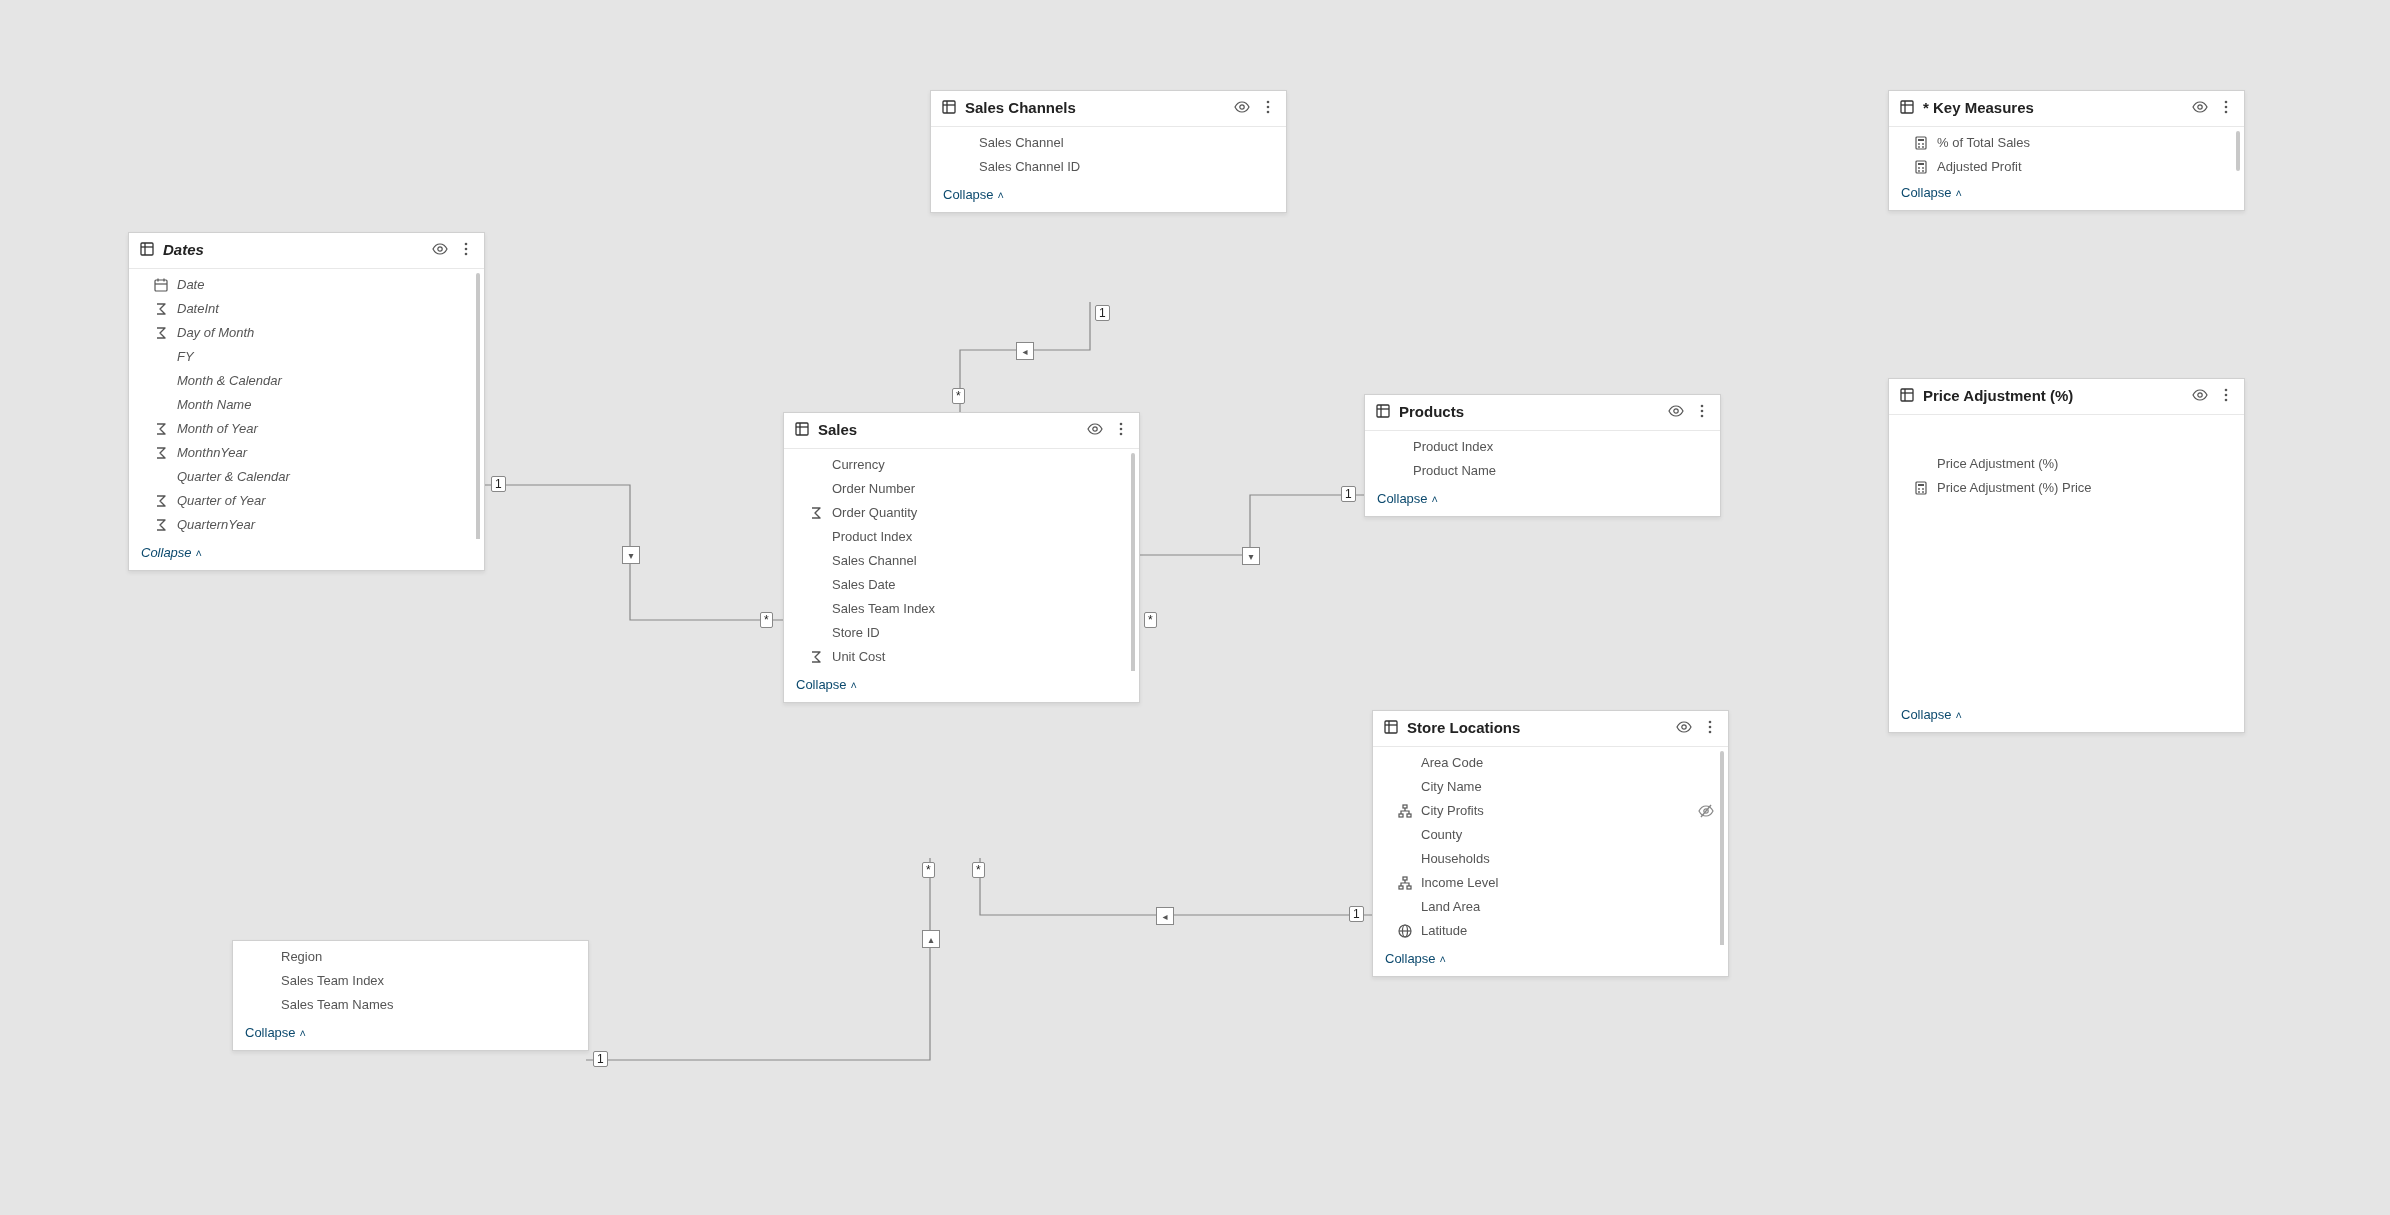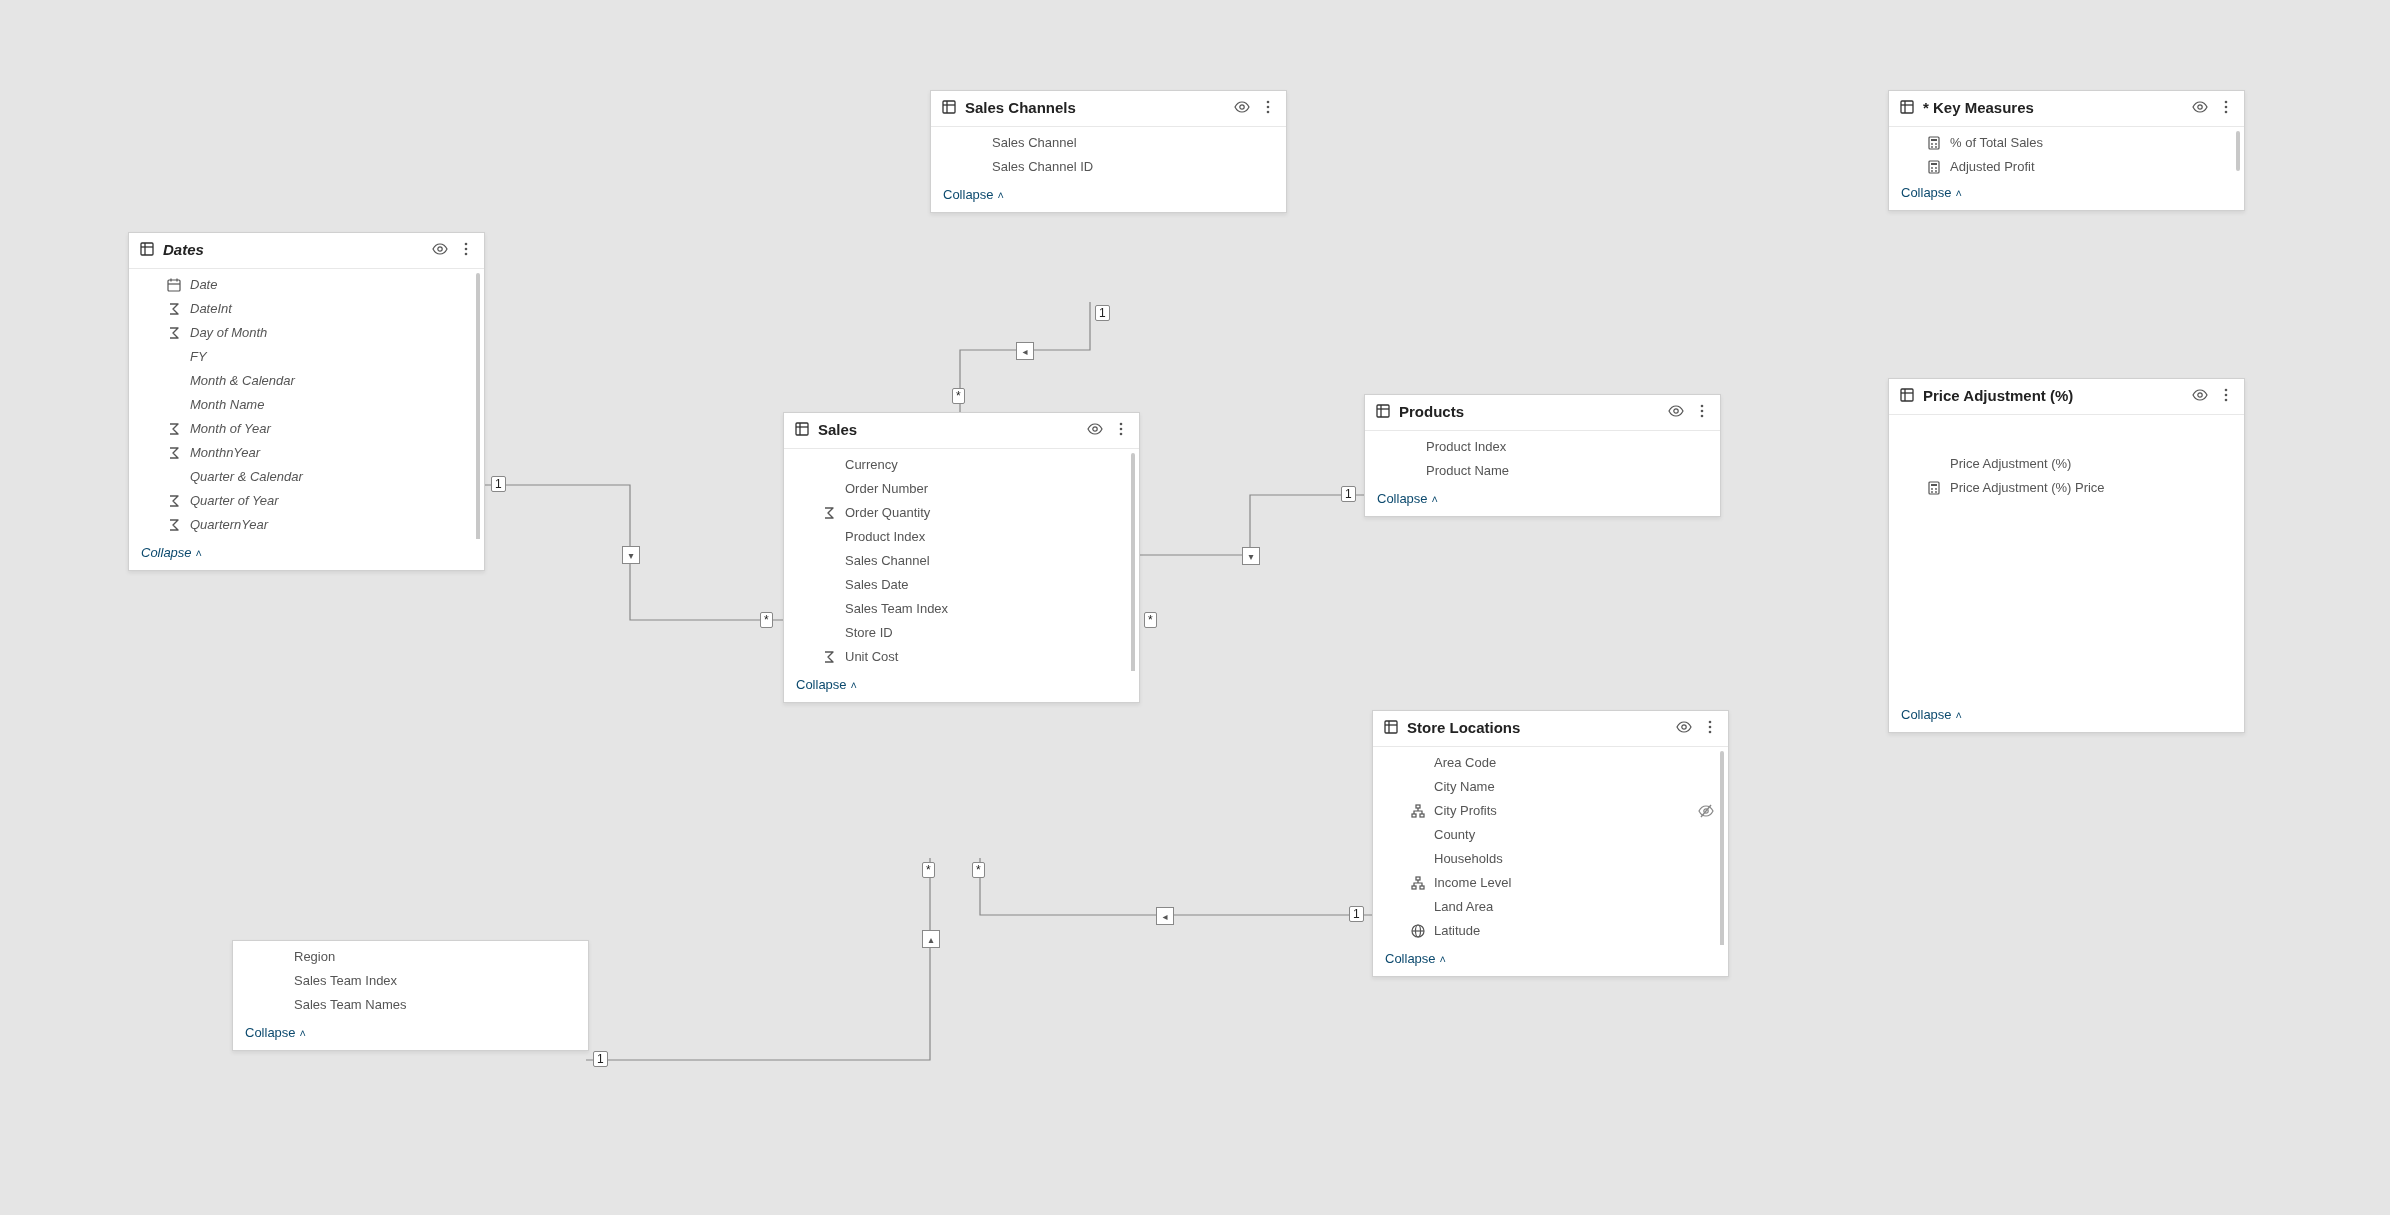--- a/index.html
+++ b/index.html
@@ -61,25 +61,24 @@
     position: absolute;
     right: 4px;
     top: 6px;
     width: 4px;
     background: #c8c8c8;
     border-radius: 2px;
   }
   .field-row {
     display: flex;
     align-items: center;
-    padding: 3px 14px 3px 4px;
+    padding: 3px 14px 3px 24px;
     gap: 8px;
     line-height: 18px;
     color: #555;
-    margin-left: 33px;
   }
   .field-row .icon-slot {
     width: 16px;
     display: flex;
     justify-content: center;
   }
   .field-row .label {
     flex: 1;
     white-space: nowrap;
     overflow: hidden;

